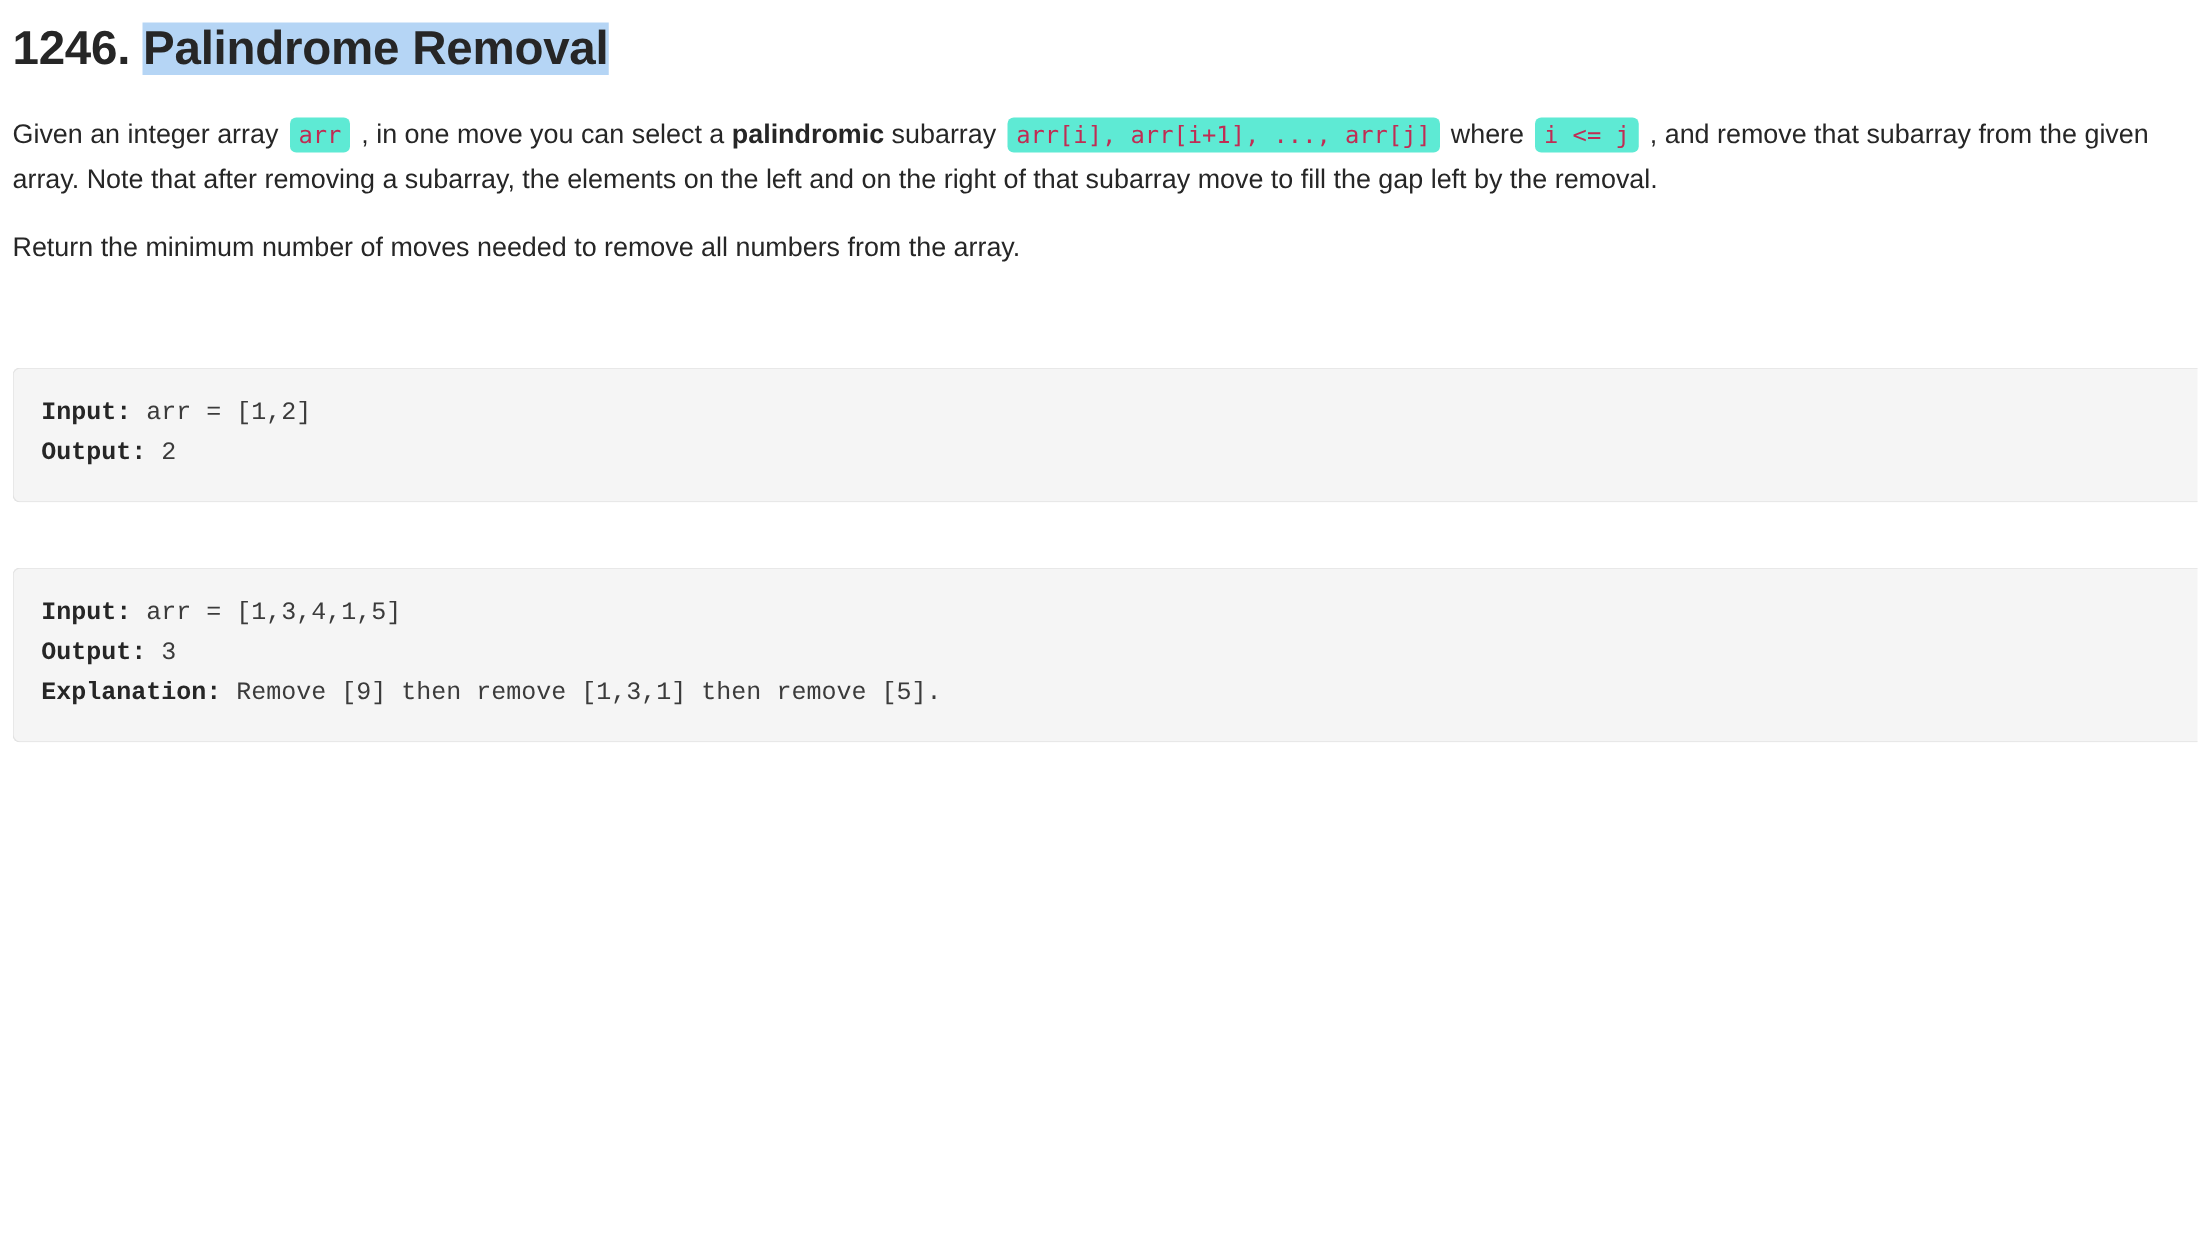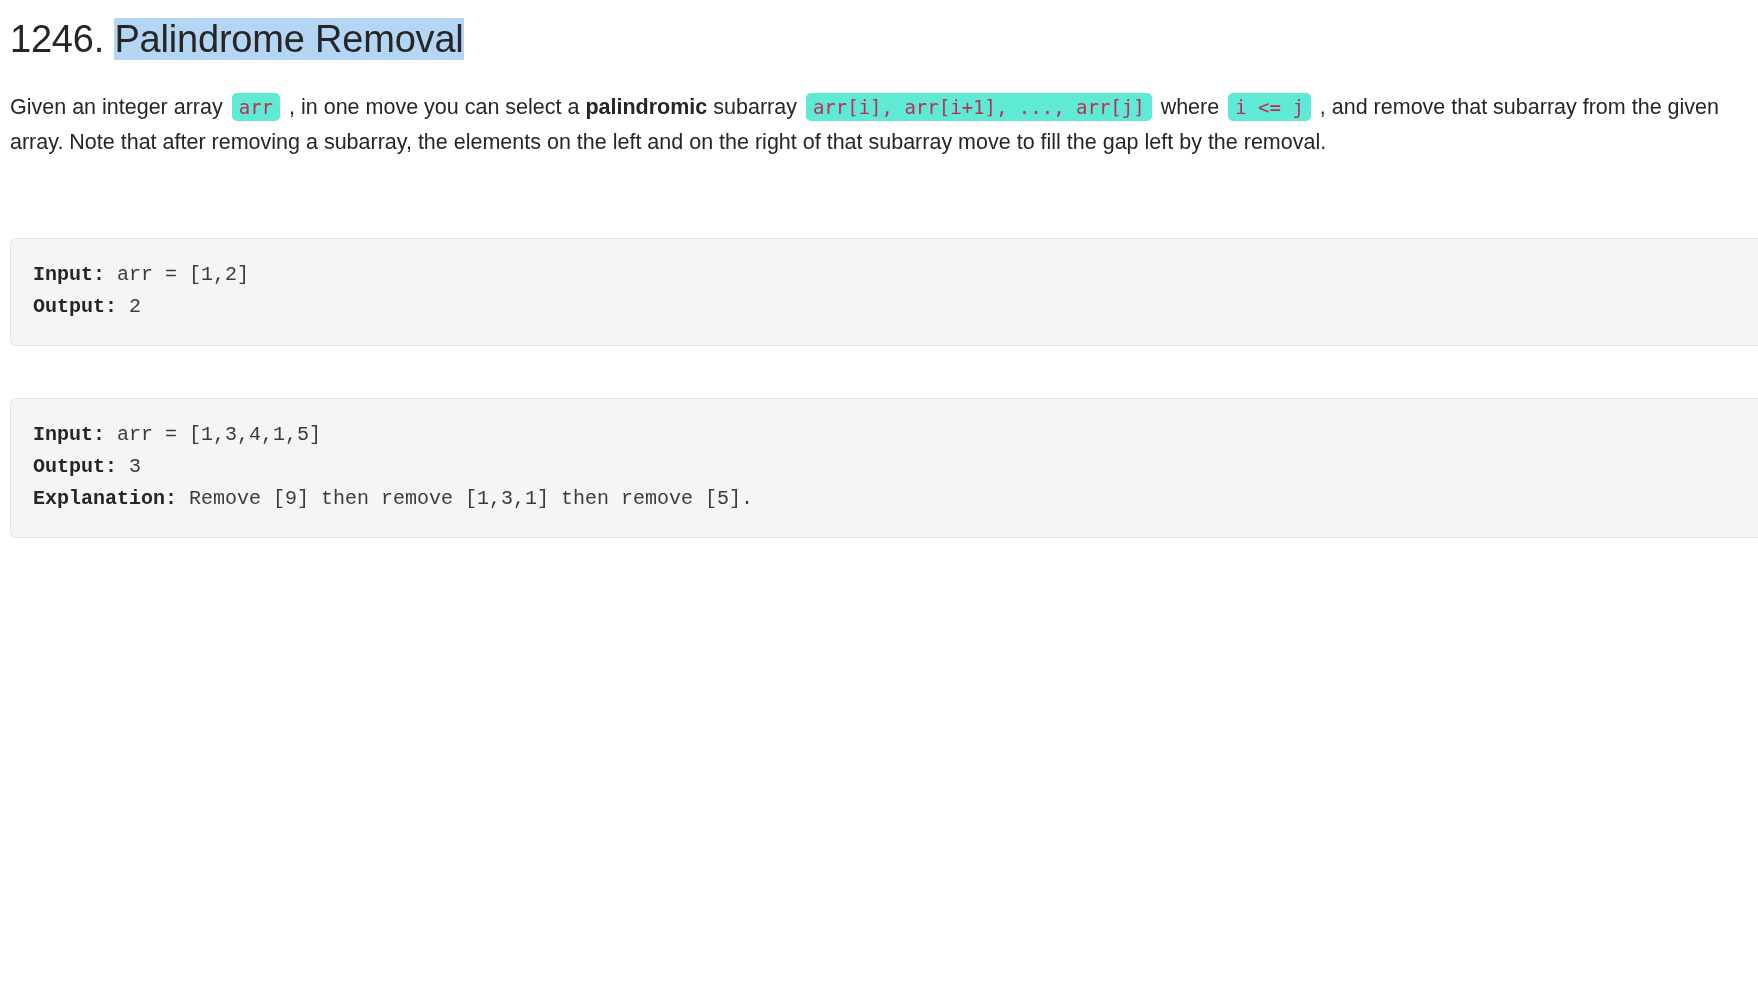--- a/index.html
+++ b/index.html
@@ -15,21 +15,21 @@
     -webkit-font-smoothing: antialiased;
   }
   .page {
     padding: 10px 0 0 10px;
     box-sizing: border-box;
     width: 1758px;
   }
   
   .title {
     font-size: 38px;
-    font-weight: normal;
+    font-weight: bold;
     line-height: 1.25;
     color: #262626;
     margin: 6px 0 0 0;
     letter-spacing: -0.2px;
     white-space: nowrap;
   }
   .title .num {
     background: transparent;
   }
   .title .sel {
@@ -122,20 +122,21 @@
 </style>
 </head>
 <body>
 
 <div class="page">
 
   <h1 class="title"><span class="num">1246.</span> <span class="sel">Palindrome Removal</span></h1>
 
   <p class="para"><span>Given an integer array</span> <code class="chip">arr</code> <span>, in one move you can select a</span> <b>palindromic</b> <span>subarray</span> <code class="chip">arr[i], arr[i+1], ..., arr[j]</code> <span>where</span> <code class="chip">i &lt;= j</code> <span>, and remove that subarray from the given array. Note that after removing a subarray, the elements on the left and on the right of that subarray move to fill the gap left by the removal.</span></p>
 
+  <p class="para tight">Return the minimum number of moves needed to remove all numbers from the array.</p>
 
   <div class="spacer-lg"></div>
 
   <div class="codeblock">
     <pre><span class="lbl">Input:</span><span> arr = [1,2]</span>
 <span class="lbl">Output:</span><span> 2</span></pre>
   </div>
 
   <div class="spacer-md"></div>
 

